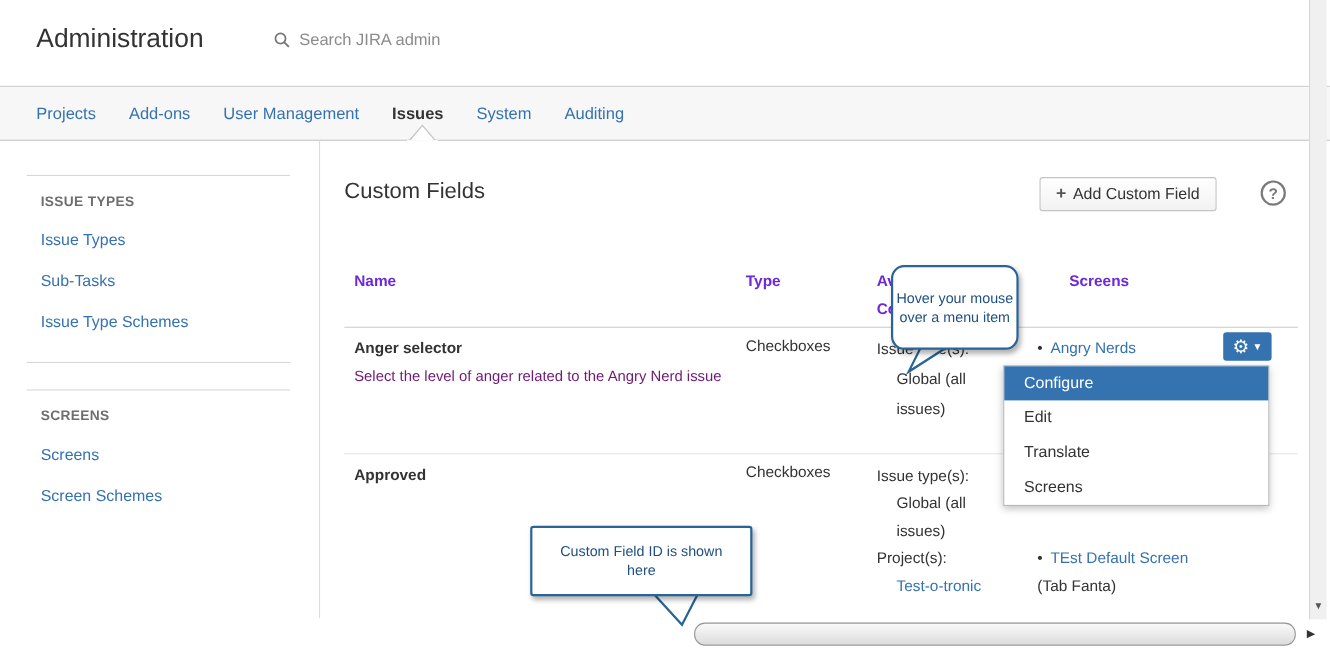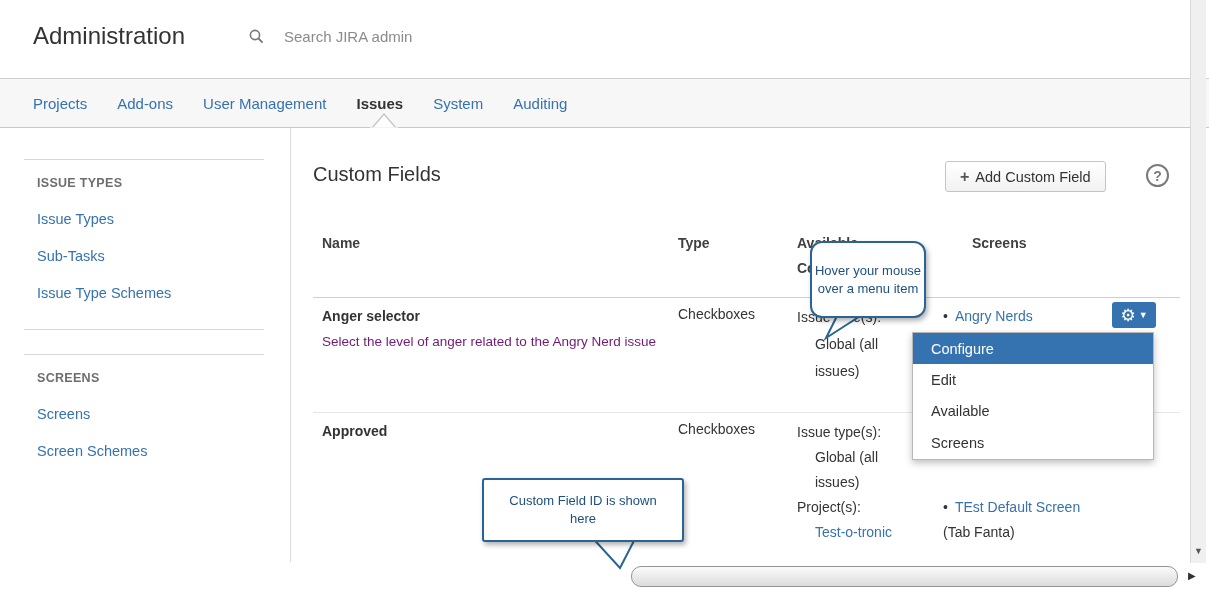--- a/index.html
+++ b/index.html
@@ -2,21 +2,21 @@
 <html><head>
 <meta charset="utf-8">
 <style>
   * { margin:0; padding:0; box-sizing:border-box; }
   html,body { width:1209px; height:590px; background:#fff;
     font-family:"Liberation Sans", sans-serif; color:#333; overflow:hidden; }
   #page { position:relative; width:1209px; height:590px; }
 
   
   #app-title { position:absolute; left:33px; top:22px; font-size:24px; color:#333; }
-  #search-wrap { position:absolute; left:249px; top:28px; display:flex; align-items:center; gap:20px; }
+  #search-wrap { position:absolute; left:249px; top:28px; display:flex; align-items:center; gap:8px; }
   #search-input { border:none; outline:none; font-size:15px; color:#444; width:180px;
     font-family:"Liberation Sans", sans-serif; background:transparent; }
   #search-input::placeholder { color:#8b8b8b; opacity:1; }
 
   
   #nav-band { position:absolute; left:0; top:78px; width:1209px; height:50px;
     background:#f7f7f7; border-top:1px solid #d0d0d0; border-bottom:1px solid #c8c8c8;
     display:flex; align-items:center; padding-left:33px; gap:30px; }
   .nav-link { font-size:15px; color:#3572b0; cursor:pointer; }
   .nav-link.active { color:#333; font-weight:bold; }
@@ -37,21 +37,21 @@
   #page-title { position:absolute; left:313px; top:163px; font-size:20px; color:#333; }
   #add-btn { position:absolute; left:945px; top:161px; height:31px; padding:0 14px;
     border:1px solid #c4c4c4; border-radius:3px;
     background:linear-gradient(#ffffff,#f2f2f2); font-size:14.5px; color:#333;
     display:flex; align-items:center; gap:6px; cursor:pointer; }
   #add-btn .plus { color:#555; font-weight:bold; font-size:16px; }
   #help-icon { position:absolute; left:1146px; top:164px; width:23px; height:23px;
     border:2px solid #7a7a7a; border-radius:50%; color:#7a7a7a; font-size:14px; font-weight:bold;
     display:flex; align-items:center; justify-content:center; cursor:pointer; }
 
-  .col-head { position:absolute; top:231px; font-size:14px; font-weight:bold; color:#404040; line-height:25px; }
+  .col-head { position:absolute; top:243px; font-size:14px; font-weight:bold; color:#6d28d9; line-height:25px; }
   #head-name { left:322px; } #head-type { left:678px; }
   #head-context { left:797px; width:100px; } #head-screens { left:972px; }
   #head-rule { position:absolute; left:313px; top:297px; width:867px; height:1px; background:#cfcfcf; }
   #row-rule  { position:absolute; left:313px; top:412px; width:867px; height:1px; background:#e6e6e6; }
 
   .cell { position:absolute; font-size:14px; color:#333; }
   #r1-name { left:322px; top:308px; font-weight:bold; }
   #r1-desc { left:322px; top:331px; width:370px; font-size:13.5px; color:#701a75; line-height:21px; }
   #r1-type { left:678px; top:306px; }
   #r1-ctx  { left:797px; top:304px; width:112px; line-height:27px; }
@@ -183,21 +183,21 @@
     <div>Project(s):</div>
     <div class="ctx-val blue-link">Test-o-tronic</div>
   </div>
   <div class="cell screens-cell" id="r2-screens">
     <span class="bullet">•</span><span class="blue-link">TEst Default Screen</span><span> (Tab Fanta)</span>
   </div>
 
   <div id="actions-menu">
     <div class="menu-item highlighted">Configure</div>
     <div class="menu-item">Edit</div>
-    <div class="menu-item">Available</div>
+    <div class="menu-item">Translate</div>
     <div class="menu-item">Screens</div>
   </div>
 
   <svg class="tail-svg" id="tail-menu" width="90" height="60" viewBox="0 0 90 60">
     <polygon points="46,8 82,12 26,48" fill="#ffffff" stroke="#2a6496" stroke-width="2"></polygon>
   </svg>
   <svg class="tail-svg" id="tail-id" width="90" height="48" viewBox="0 0 90 48">
     <polygon points="23,8 73,8 55,43" fill="#ffffff" stroke="#2a6496" stroke-width="2"></polygon>
   </svg>
 

